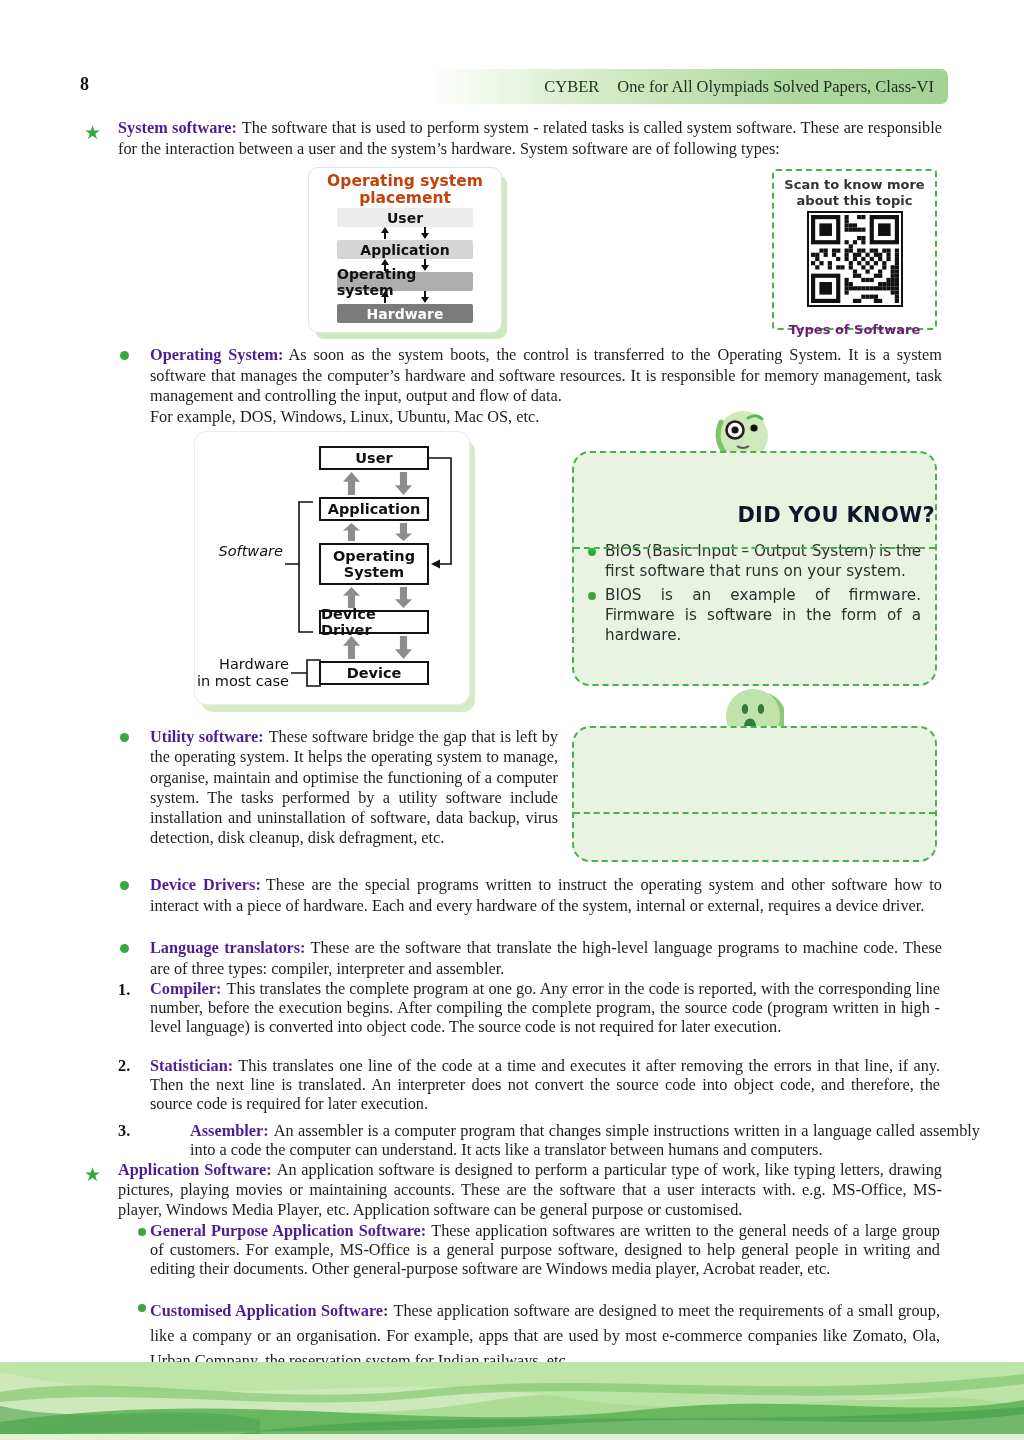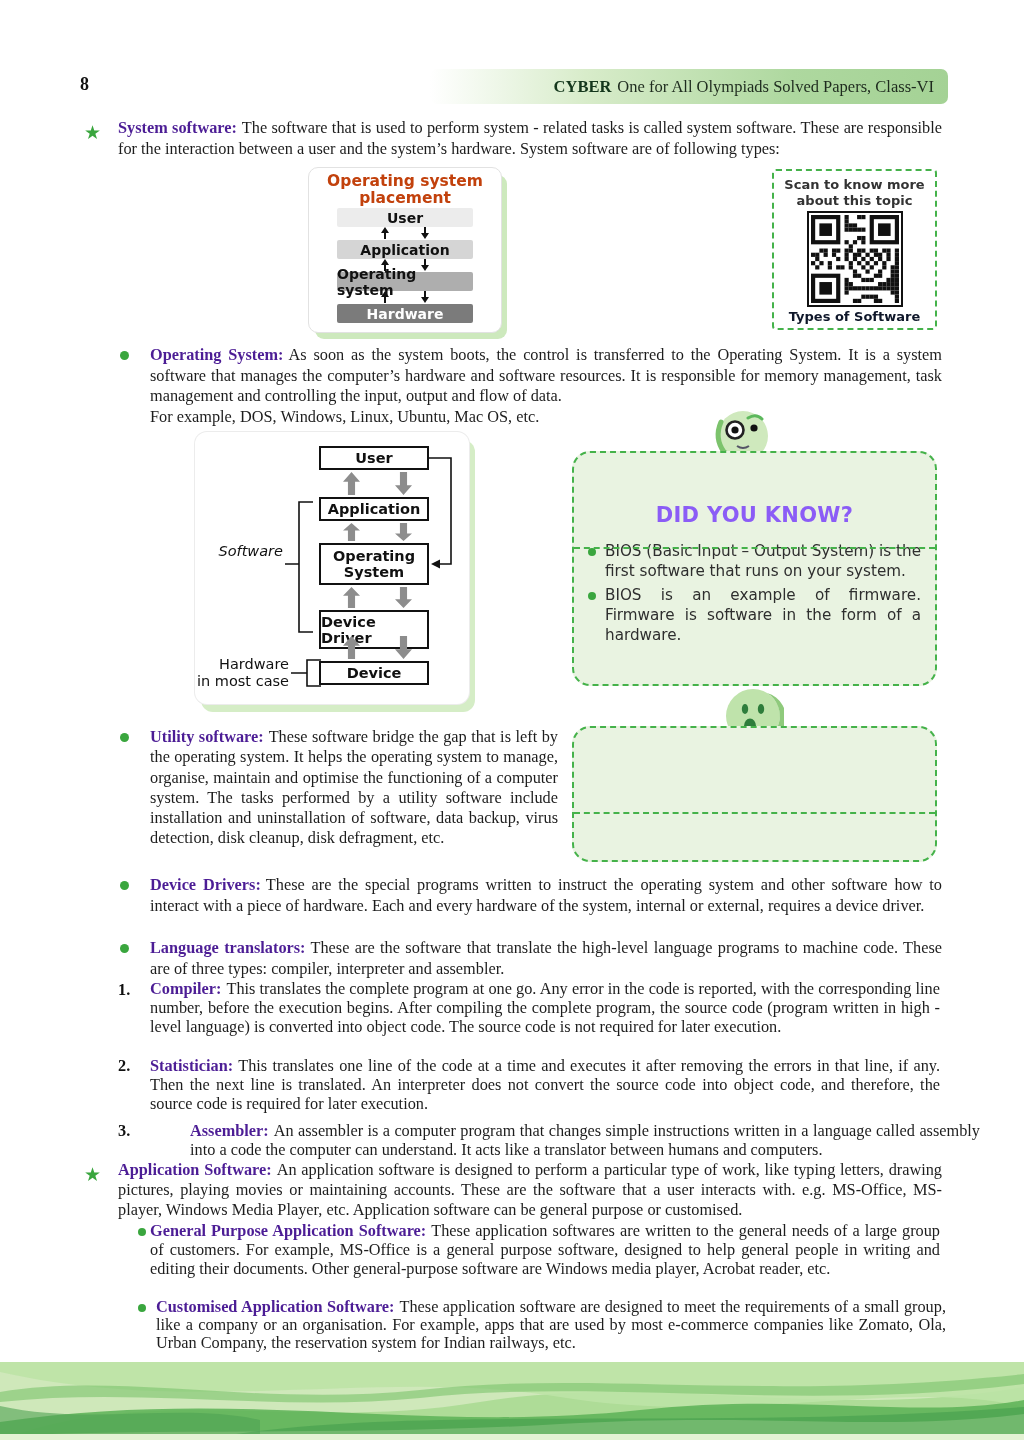--- a/index.html
+++ b/index.html
@@ -5,21 +5,21 @@
   html,body{margin:0;padding:0;background:#fff;}
   #page{position:relative;width:1024px;height:1440px;background:#ffffff;overflow:hidden;
         font-family:"Liberation Serif",serif;color:#1c1c1c;}
 
   
   .pagenum{position:absolute;left:80px;top:74px;font:700 18px "Liberation Serif",serif;color:#111;}
   .hbar{position:absolute;left:430px;top:69px;width:518px;height:35px;border-radius:7px;
         background:linear-gradient(to right,#ffffff 0%,#d8ecca 30%,#aed89f 70%,#a4d295 100%);
         display:flex;align-items:center;justify-content:flex-end;padding-right:14px;box-sizing:border-box;
         font:16.5px "Liberation Serif",serif;color:#1e2b1e;white-space:nowrap;}
-  .hbar .brand{font-weight:700;color:#14371c;margin-right:6px;}
+  .hbar .brand{font-weight:400;color:#14371c;margin-right:18px;}
 
   
   .para{position:absolute;text-align:justify;font:16.3px/20.6px "Liberation Serif",serif;color:#1d1d1d;}
   .para b{font-weight:700;color:#4c1d95;margin-right:5px;}
   .dot{position:absolute;width:9px;height:9px;border-radius:50%;background:#3aa63e;}
   .star{position:absolute;color:#3aa63e;font:19px "DejaVu Sans",sans-serif;}
   .num{position:absolute;font:700 16.3px "Liberation Serif",serif;color:#101010;}
   .nojust{text-align:left;}
 
   
@@ -30,37 +30,37 @@
   .d1 .lay{width:136px;margin:1px auto 0;height:19px;border-radius:2px;
            display:flex;align-items:center;justify-content:center;
            font:700 14px "DejaVu Sans",sans-serif;color:#111;}
   .d1 .a{display:block;margin:0 auto;}
 
   
   .qr{position:absolute;left:772px;top:169px;width:165px;height:161px;background:#fff;
       border:2px dashed #45b24a;border-radius:4px;box-sizing:border-box;text-align:center;
       font-family:"DejaVu Sans",sans-serif;}
   .qr .t{margin:6px 8px 2px;font:600 13px/16px "DejaVu Sans",sans-serif;color:#333;}
-  .qr .c{font:600 13px "DejaVu Sans",sans-serif;color:#0f172a;margin-top:2px;}
+  .qr .c{font:600 13px "DejaVu Sans",sans-serif;color:#701a75;margin-top:15px;}
   .qr svg{display:block;margin:2px auto 0;border:2px solid #111;padding:2px;background:#fff;}
 
   
   .d2{position:absolute;left:195px;top:432px;width:274px;height:272px;background:#fff;border-radius:12px;
       box-shadow:0 0 0 1px #ececec,6px 8px 0 #d5edc6;font-family:"DejaVu Sans",sans-serif;}
   .d2 .bx{position:absolute;border:2px solid #111;background:#fff;box-sizing:border-box;
           display:flex;flex-direction:column;align-items:center;justify-content:center;
           font:700 14.5px/16px "DejaVu Sans",sans-serif;color:#111;}
   .ga{position:absolute;width:17px;background:#8d8d8d;}
   .ga.up{clip-path:polygon(50% 0,100% 42%,71% 42%,71% 100%,29% 100%,29% 42%,0 42%);}
   .ga.down{clip-path:polygon(50% 100%,0 58%,29% 58%,29% 0,71% 0,71% 58%,100% 58%);}
   .d2 .lbl{position:absolute;font:14.5px/16.5px "DejaVu Sans",sans-serif;color:#111;text-align:right;}
 
   
   .gbox{position:absolute;background:#e9f3e1;border:2px dashed #45b24a;border-radius:18px;box-sizing:border-box;}
-  .gbox .title{text-align:center;font:700 21px "DejaVu Sans",sans-serif;color:#8b5cf6;letter-spacing:.3px;}
+  .gbox .title{text-align:right;font:700 21px "DejaVu Sans",sans-serif;color:#0f172a;letter-spacing:.3px;}
   .gbox .sep{position:absolute;left:0;right:0;border-top:2px dashed #45b24a;}
   .fact{display:flex;margin:0 14px 4px;}
   .fact .fdot{flex:0 0 8px;width:8px;height:8px;border-radius:50%;background:#3aa63e;margin:7px 9px 0 0;}
   .fact .ftx{font:15.2px/20px "DejaVu Sans",sans-serif;color:#2e2e2e;text-align:justify;}
   .emoji{position:absolute;}
 
   
   .footer{position:absolute;left:0;top:1362px;width:1024px;height:78px;}
 </style>
 </head>
@@ -253,21 +253,21 @@
     <div class="bx" style="left:124px;top:14px;width:110px;height:24px;">
         <span>User</span>
       </div>
     <div class="bx" style="left:124px;top:65px;width:110px;height:24px;">
         <span>Application</span>
       </div>
     <div class="bx" style="left:124px;top:111px;width:110px;height:42px;">
       <span>Operating</span>
         <span>System</span>
     </div>
-    <div class="bx" style="left:124px;top:178px;width:110px;height:39px;">
+    <div class="bx" style="left:124px;top:178px;width:110px;height:24px;">
         <span>Device Driver</span>
       </div>
     <div class="bx" style="left:124px;top:229px;width:110px;height:24px;">
         <span>Device</span>
       </div>
 
     <div class="ga up" style="left:148px;top:40px;height:23px;"></div>
     <div class="ga down" style="left:200px;top:40px;height:23px;"></div>
     <div class="ga up" style="left:148px;top:91px;height:18px;"></div>
     <div class="ga down" style="left:200px;top:91px;height:18px;"></div>
@@ -358,21 +358,21 @@
   <div class="star" style="left:84px;top:1163px;">★</div>
   <div class="para" style="left:118px;top:1160px;width:824px;line-height:20.2px;">
     <b>Application Software:</b><span>An application software is designed to perform a particular type of work, like typing letters, drawing pictures, playing movies or maintaining accounts. These are the software that a user interacts with. e.g. MS-Office, MS-player, Windows Media Player, etc. Application software can be general purpose or customised.</span>
   </div>
 
   <div class="dot" style="left:138px;top:1228px;width:8px;height:8px;"></div>
   <div class="para" style="left:150px;top:1222px;width:790px;line-height:18.8px;">
     <b>General Purpose Application Software:</b><span>These application softwares are written to the general needs of a large group of customers. For example, MS-Office is a general purpose software, designed to help general people in writing and editing their documents. Other general-purpose software are Windows media player, Acrobat reader, etc.</span>
   </div>
   <div class="dot" style="left:138px;top:1304px;width:8px;height:8px;"></div>
-  <div class="para" style="left:156px;top:1298px;width:790px;line-height:18px;">
+  <div class="para" style="left:150px;top:1298px;width:790px;line-height:25px;">
     <b>Customised Application Software:</b><span>These application software are designed to meet the requirements of a small group, like a company or an organisation. For example, apps that are used by most e-commerce companies like Zomato, Ola, Urban Company, the reservation system for Indian railways, etc.</span>
   </div>
 
   <svg class="footer" viewBox="0 0 1024 78" preserveAspectRatio="none">
     <rect width="1024" height="78" fill="#cfe8ba"></rect>
     <path d="M0 78 C150 20 300 70 480 40 C660 10 820 60 1024 25 L1024 78 Z" fill="#aada93" opacity="0.9"></path>
     <path d="M0 10 C200 55 380 5 560 35 C740 65 900 15 1024 45 L1024 0 L0 0 Z" fill="#bce3a6" opacity="0.9"></path>
     <path d="M0 30 C120 10 260 45 420 28 C600 8 760 40 1024 12 L1024 22 C800 50 600 16 420 36 C280 50 140 25 0 40 Z" fill="#7cc36c" opacity="0.6"></path>
     <path d="M0 60 C240 25 420 72 640 48 C800 30 920 58 1024 38 L1024 52 C880 70 760 50 560 62 C360 74 160 66 0 74 Z" fill="#5cb156" opacity="0.85"></path>
     <path d="M200 78 C400 40 700 70 1024 45 L1024 78 Z" fill="#3f9a4b" opacity="0.55"></path>

